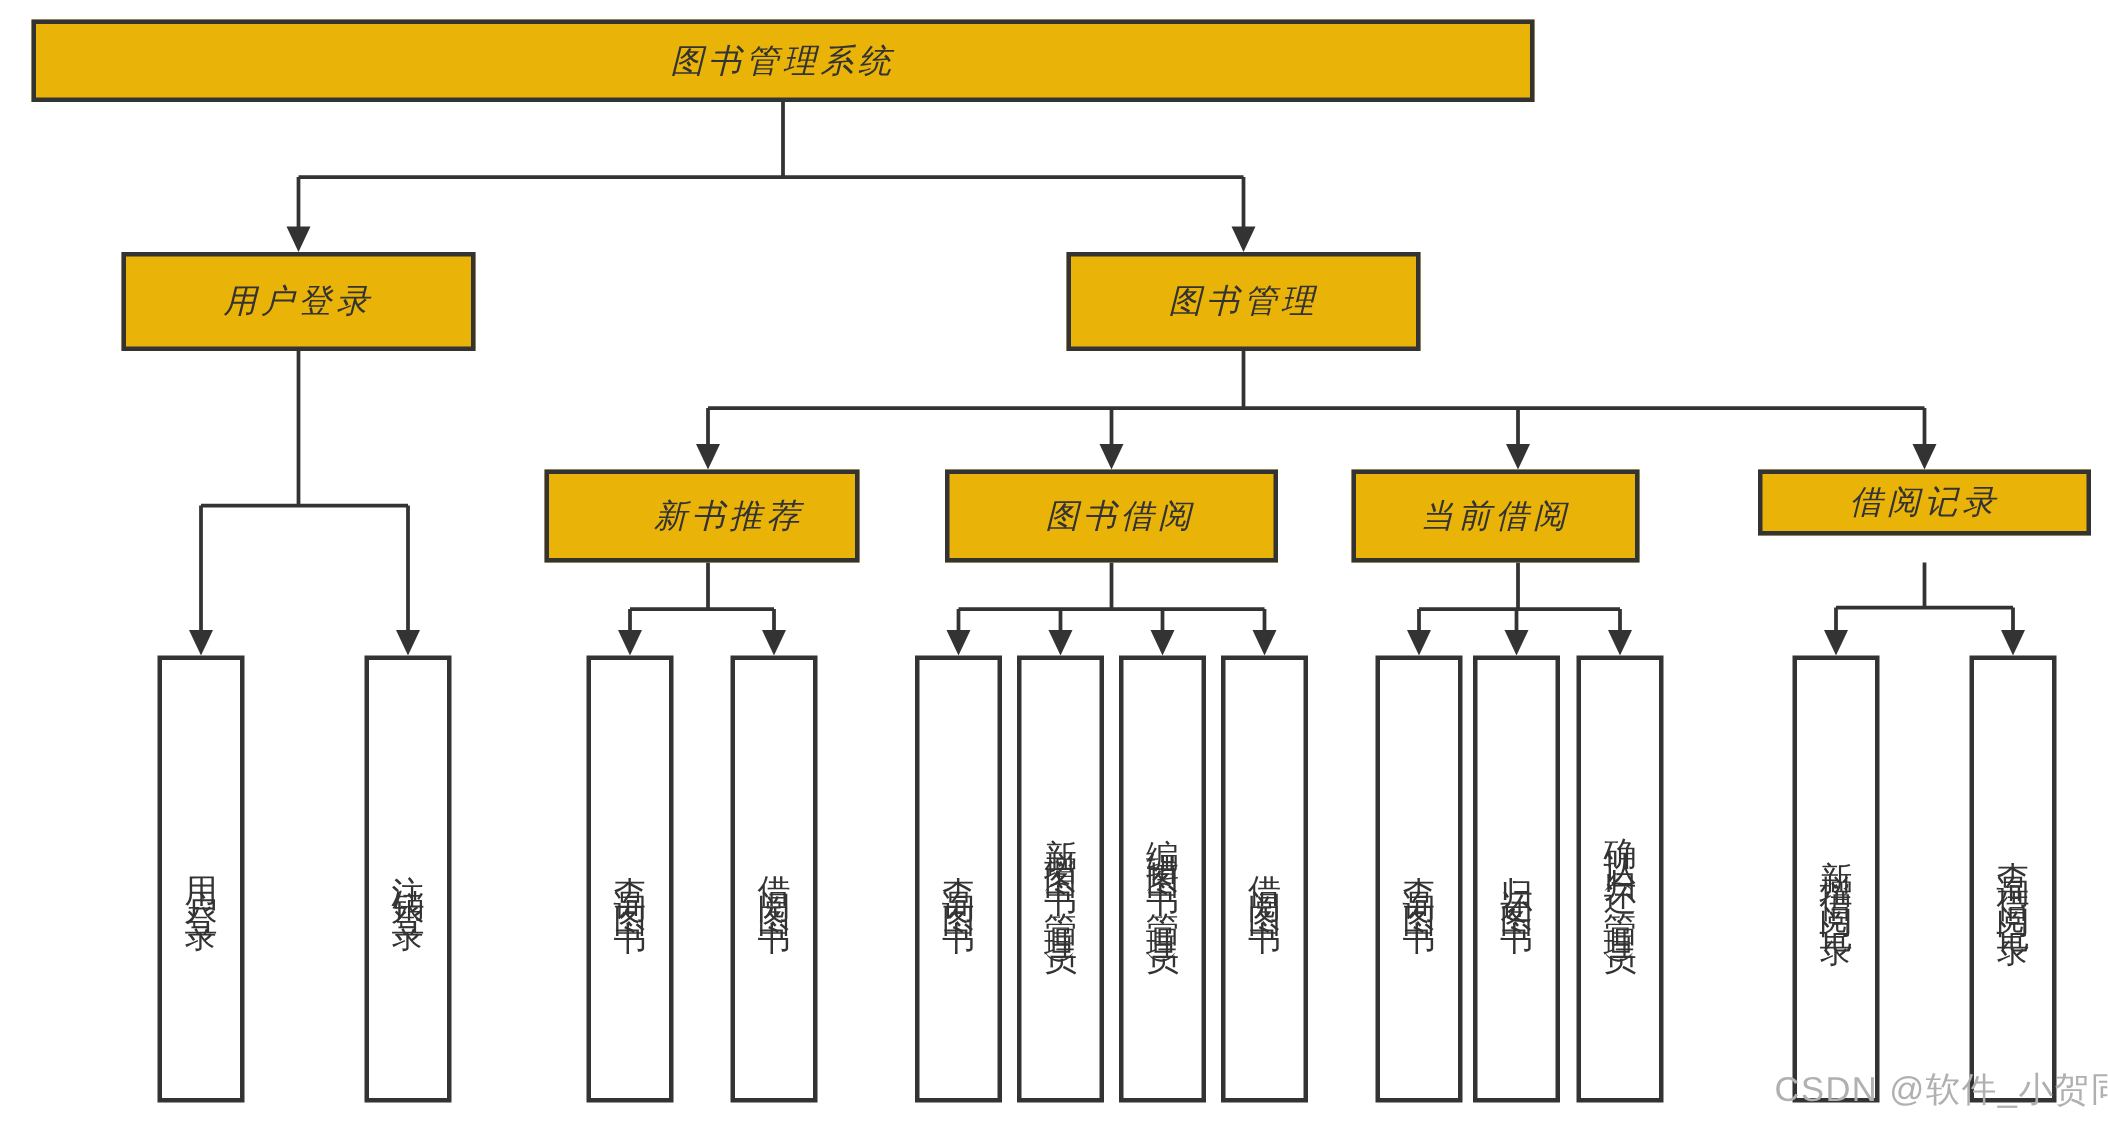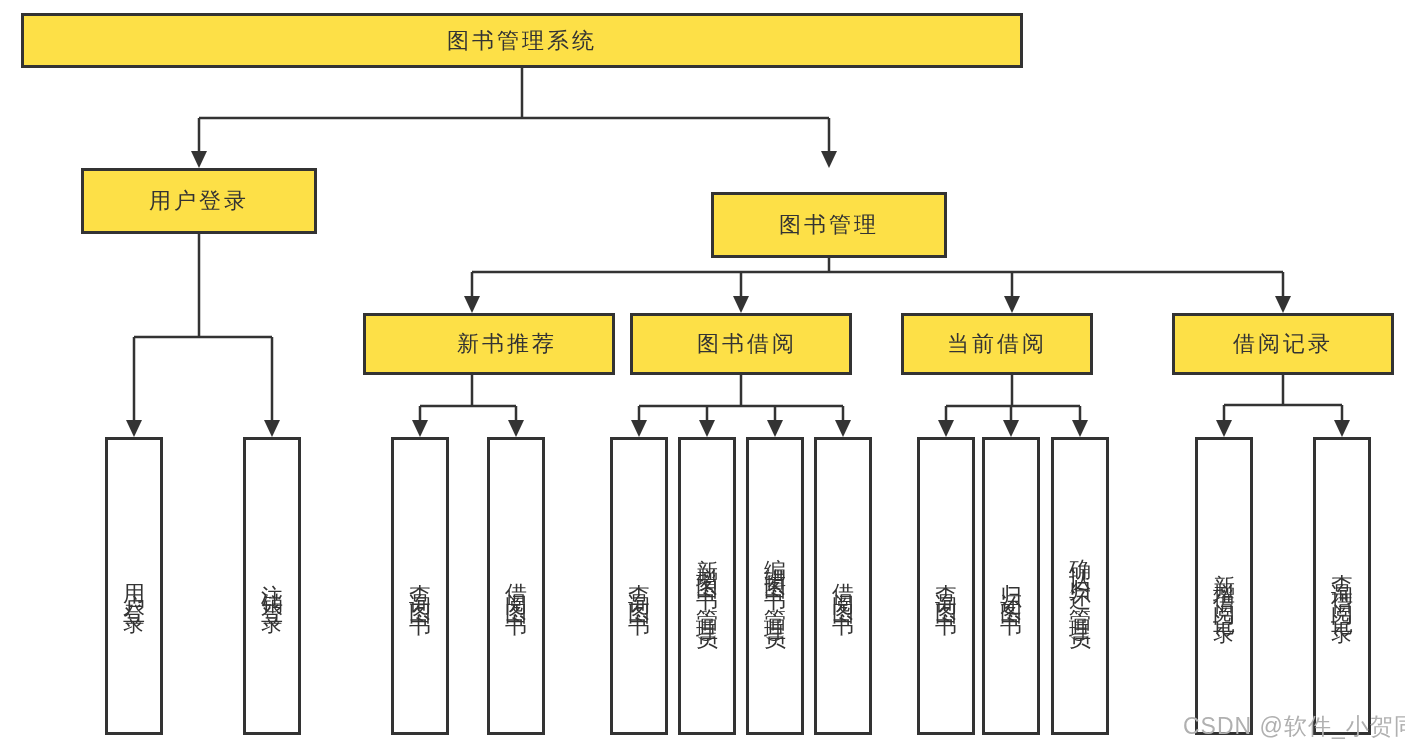--- a/index.html
+++ b/index.html
@@ -18,29 +18,30 @@
   #connectors {
     position: absolute;
     left: 0; top: 0;
     width: 1405px; height: 747px;
     z-index: 0;
   }
   .hbox {
     position: absolute;
     box-sizing: border-box;
     border: 3px solid #333333;
-    background: #fde047;
+    background: #eab308;
     display: flex;
     align-items: center;
     justify-content: center;
     font-size: 22px;
     letter-spacing: 3px;
     color: #333333;
     z-index: 1;
     white-space: nowrap;
+    font-style: italic;
   }
   .leaf {
     position: absolute;
     top: 437px;
     width: 58px;
     height: 298px;
     box-sizing: border-box;
     border: 3px solid #333333;
     background: #ffffff;
     writing-mode: vertical-rl;
@@ -49,26 +50,26 @@
     line-height: 52px;
     font-size: 22px;
     letter-spacing: 10px;
     color: #333333;
     z-index: 1;
   }
   
   #n-root { left: 21px; top: 13px; width: 1002px; height: 55px; }
   
   #n-user-login { left: 81px;  top: 168px; width: 236px; height: 66px; }
-  #n-book-mgmt  { left: 711px; top: 168px; width: 236px; height: 66px; margin-top: 24px; }
+  #n-book-mgmt  { left: 711px; top: 168px; width: 236px; height: 66px; }
   
-  #n-new-book     { left: 363px;  top: 313px; width: 252px; height: 62px; padding-left: 36px; }
+  #n-new-book     { left: 363px;  top: 313px; width: 210px; height: 62px; padding-left: 36px; }
   #n-book-borrow  { left: 630px;  top: 313px; width: 222px; height: 62px; padding-left: 12px; }
   #n-current      { left: 901px;  top: 313px; width: 192px; height: 62px; }
-  #n-records      { left: 1172px; top: 313px; width: 222px; height: 62px; }
+  #n-records      { left: 1172px; top: 313px; width: 222px; height: 44px; }
   
   #l-user-login     { left: 105px; }
   #l-logout         { left: 243px; }
   #l-nb-query       { left: 391px; }
   #l-nb-borrow      { left: 487px; }
   #l-bb-query       { left: 610px; }
   #l-bb-add         { left: 678px; }
   #l-bb-edit        { left: 746px; }
   #l-bb-borrow      { left: 814px; }
   #l-cb-query       { left: 917px; }

